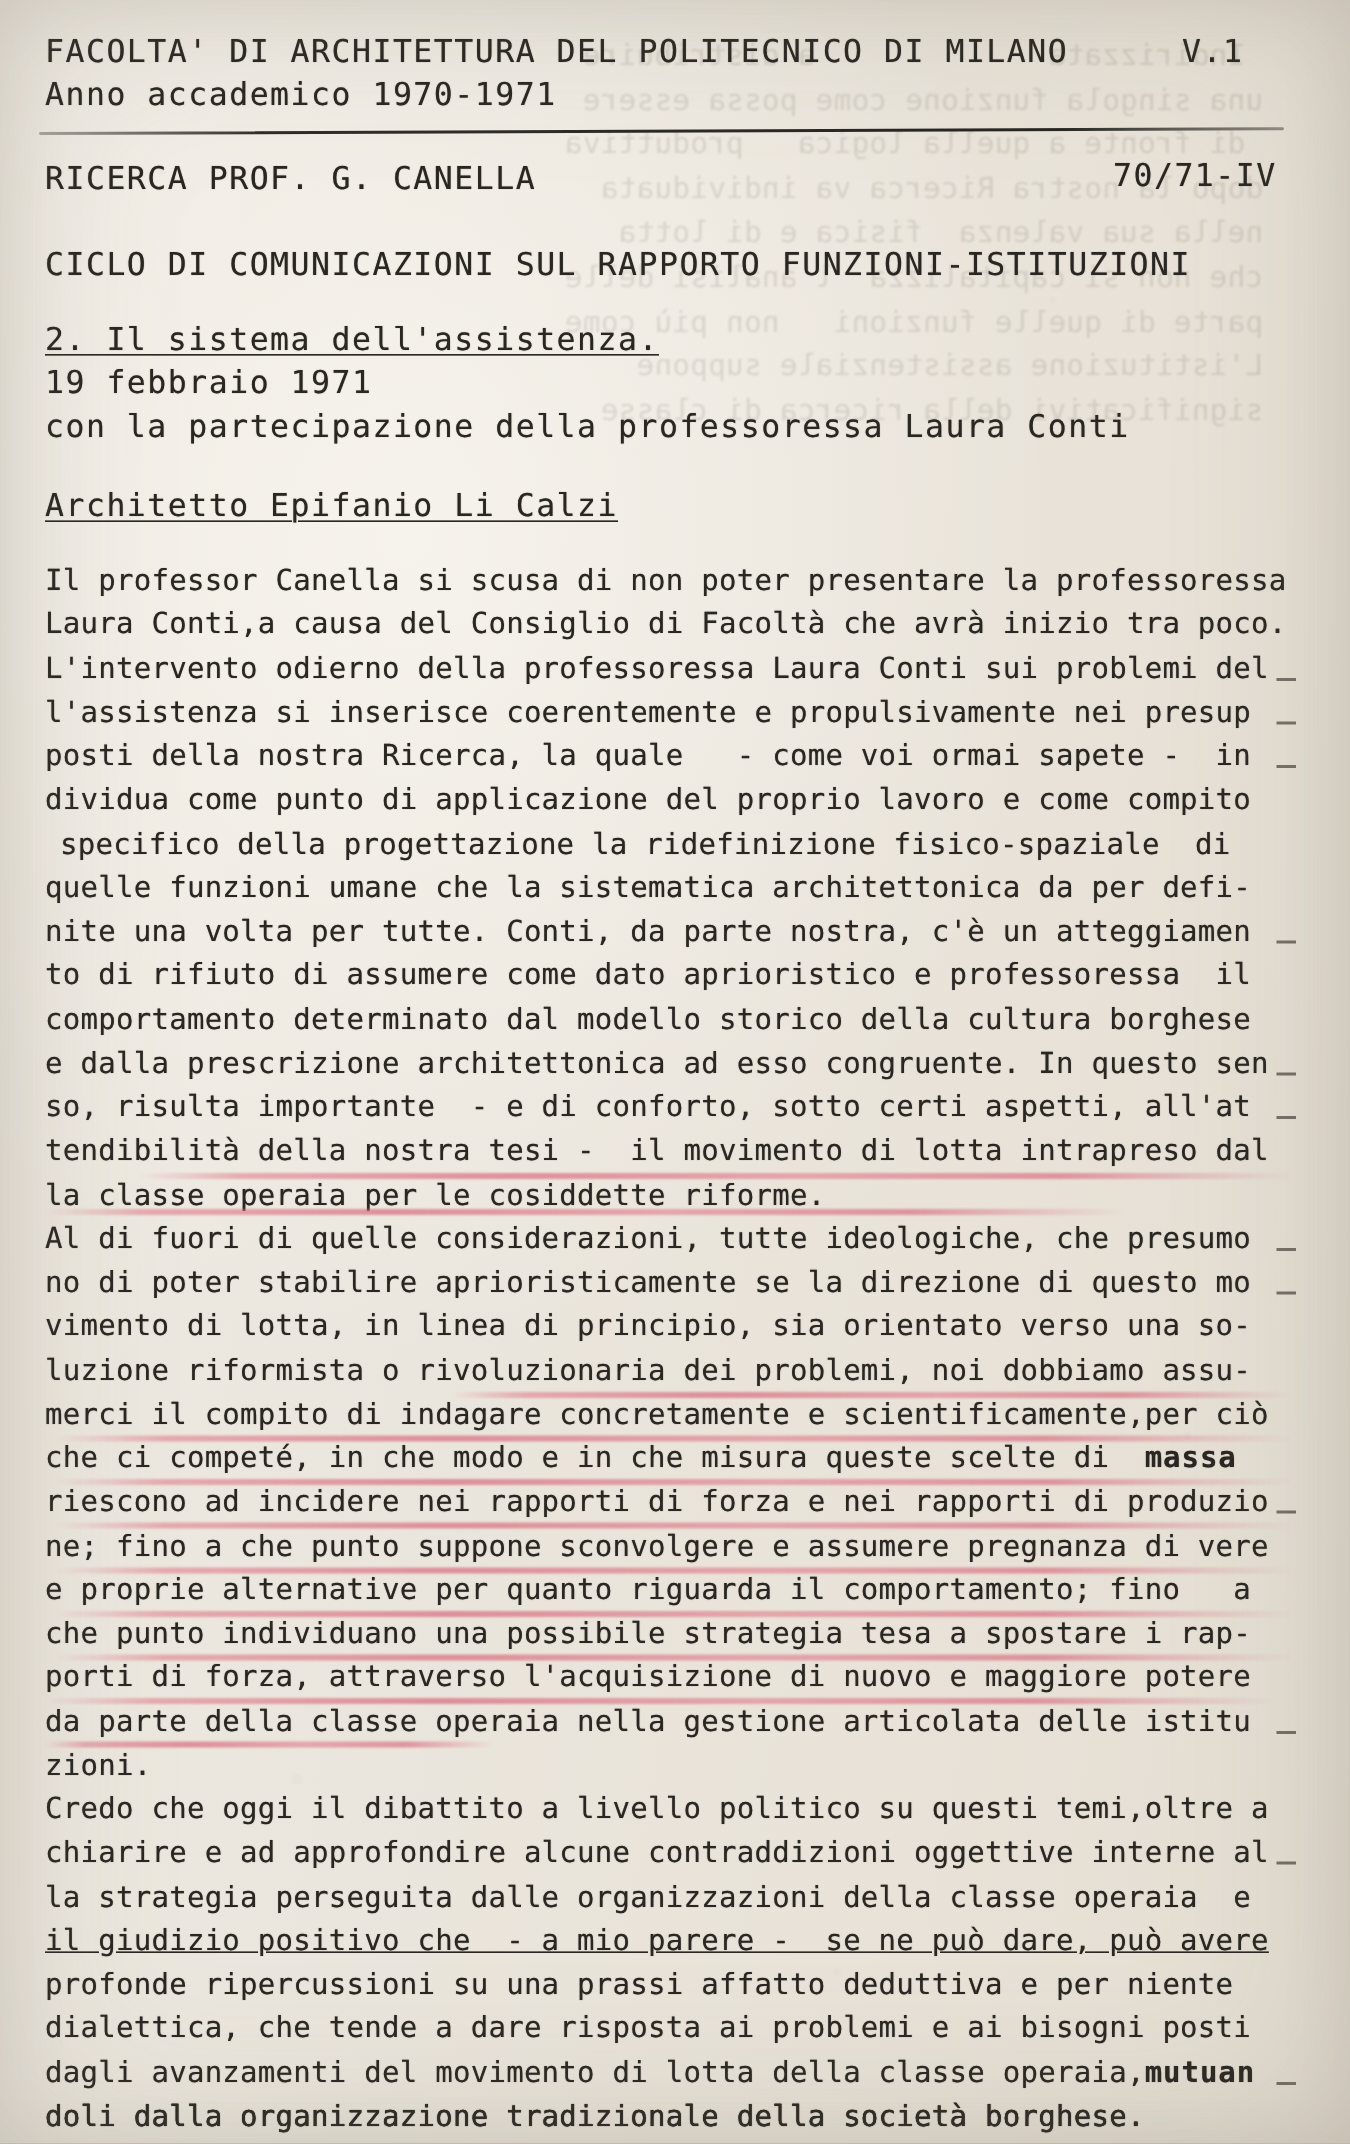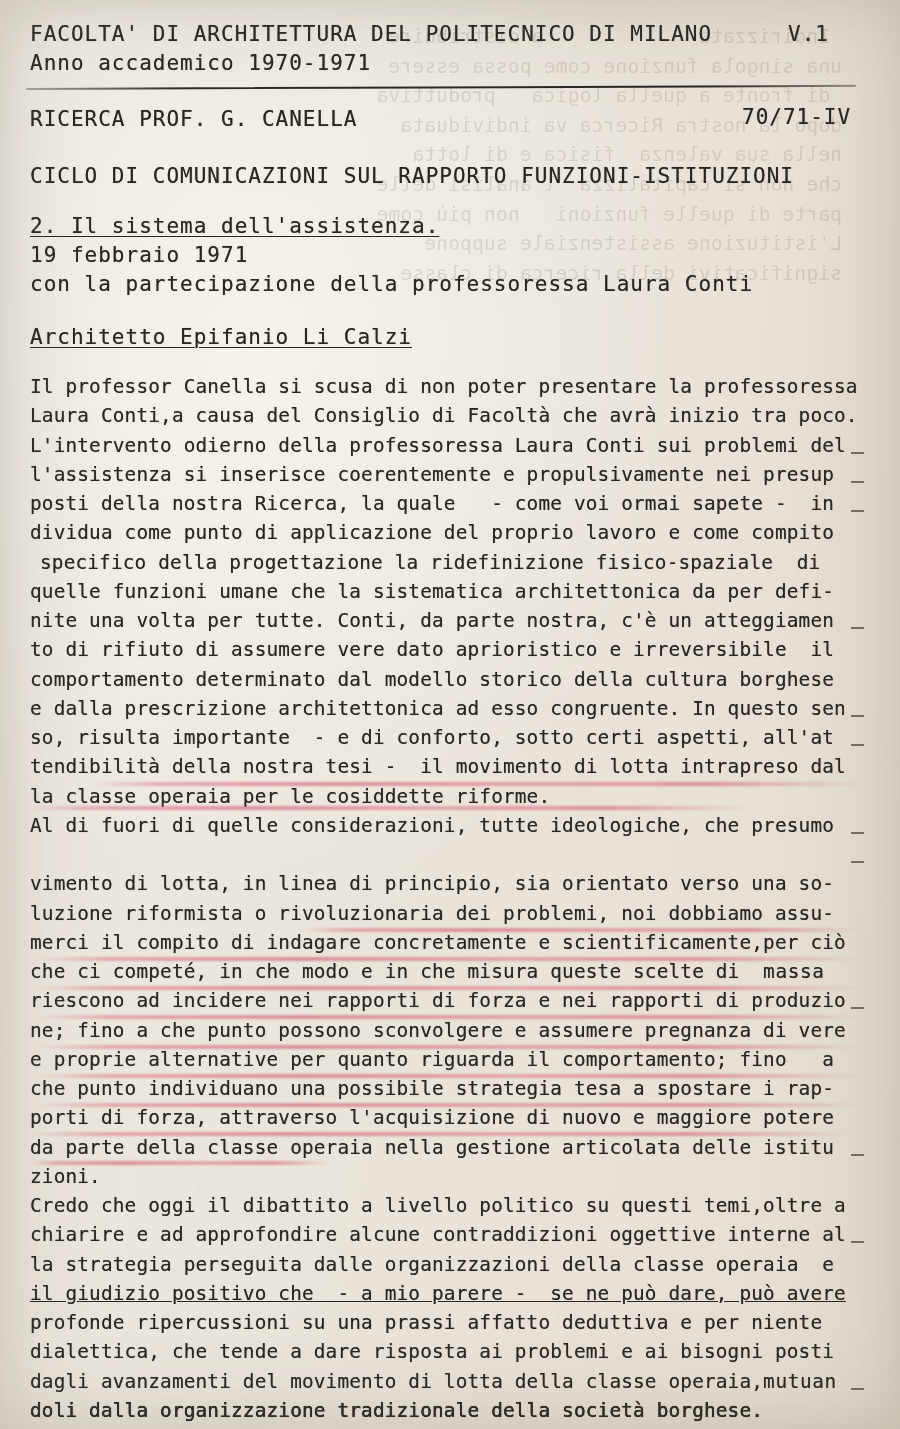--- a/index.html
+++ b/index.html
@@ -62,21 +62,21 @@
   .tline {
     position: absolute;
     white-space: pre;
     font-size: 19.4px;
     letter-spacing: .15px;
     text-shadow: 0 0 .7px rgba(42,39,34,.55);
   }
   .hdr { font-size: 21px; letter-spacing: 1.0px; }
   .body { font-size: 19.4px; }
   .u { text-decoration: underline; text-underline-offset: 3px; text-decoration-thickness: 1.2px; }
-  .b { font-weight: 400; letter-spacing: .6px; }
+  .b { font-weight: 700; letter-spacing: .6px; }
 
   
   .rule {
     position: absolute;
     left: 26px;
     top: 88px;
     width: 830px;
     height: 2px;
     background: linear-gradient(90deg, rgba(40,38,32,.35), rgba(30,28,24,.92) 18%, rgba(30,28,24,.95) 82%, rgba(40,38,32,.45));
     transform: rotate(-0.22deg);
@@ -152,36 +152,37 @@
 
     <div class="tline body" style="left:30px; top:375px;">Il professor Canella si scusa di non poter presentare la professoressa</div>
     <div class="tline body" style="left:30px; top:404px;">Laura Conti,a causa del Consiglio di Facoltà che avrà inizio tra poco.</div>
     <div class="tline body" style="left:30px; top:434px;">L'intervento odierno della professoressa Laura Conti sui problemi del</div>
     <div class="tline body" style="left:30px; top:463px;">l'assistenza si inserisce coerentemente e propulsivamente nei presup</div>
     <div class="tline body" style="left:30px; top:492px;">posti della nostra Ricerca, la quale   - come voi ormai sapete -  in</div>
     <div class="tline body" style="left:30px; top:521px;">dividua come punto di applicazione del proprio lavoro e come compito</div>
     <div class="tline body" style="left:12px; top:551px;margin-left:28px;">specifico della progettazione la ridefinizione fisico-spaziale  di</div>
     <div class="tline body" style="left:30px; top:580px;">quelle funzioni umane che la sistematica architettonica da per defi-</div>
     <div class="tline body" style="left:30px; top:609px;">nite una volta per tutte. Conti, da parte nostra, c'è un atteggiamen</div>
-    <div class="tline body" style="left:30px; top:638px;">to di rifiuto di assumere vere dato aprioristico e irreversibile  il</div>
+    <div class="tline body" style="left:30px; top:638px;">to di rifiuto di assumere come dato aprioristico e professoressa  il</div>
     <div class="tline body" style="left:30px; top:697px;">e dalla prescrizione architettonica ad esso congruente. In questo sen</div>
     <div class="tline body" style="left:30px; top:668px;">comportamento determinato dal modello storico della cultura borghese</div>
     <div class="tline body" style="left:30px; top:726px;">so, risulta importante  - e di conforto, sotto certi aspetti, all'at</div>
     <div class="tline body" style="left:30px; top:755px;">tendibilità della nostra tesi -  il movimento di lotta intrapreso dal</div>
     <div class="tline body" style="left:30px; top:785px;">la classe operaia per le cosiddette riforme.</div>
 
     <div class="tline body" style="left:30px; top:814px;">Al di fuori di quelle considerazioni, tutte ideologiche, che presumo</div>
+    <div class="tline body" style="left:30px; top:843px;">no di poter stabilire aprioristicamente se la direzione di questo mo</div>
     <div class="tline body" style="left:30px; top:872px;">vimento di lotta, in linea di principio, sia orientato verso una so-</div>
     <div class="tline body" style="left:30px; top:902px;">luzione riformista o rivoluzionaria dei problemi, noi dobbiamo assu-</div>
     <div class="tline body" style="left:30px; top:931px;">merci il compito di indagare concretamente e scientificamente,per ciò</div>
 
     <div class="tline body" style="left:30px; top:960px;"><span>che ci competé, in che modo e in che misura queste scelte di  </span><span class="b">massa</span></div>
 
     <div class="tline body" style="left:30px; top:989px;">riescono ad incidere nei rapporti di forza e nei rapporti di produzio</div>
-    <div class="tline body" style="left:30px; top:1019px;">ne; fino a che punto possono sconvolgere e assumere pregnanza di vere</div>
+    <div class="tline body" style="left:30px; top:1019px;">ne; fino a che punto suppone sconvolgere e assumere pregnanza di vere</div>
     <div class="tline body" style="left:30px; top:1048px;">e proprie alternative per quanto riguarda il comportamento; fino   a</div>
     <div class="tline body" style="left:30px; top:1077px;">che punto individuano una possibile strategia tesa a spostare i rap-</div>
     <div class="tline body" style="left:30px; top:1106px;">porti di forza, attraverso l'acquisizione di nuovo e maggiore potere</div>
     <div class="tline body" style="left:30px; top:1136px;">da parte della classe operaia nella gestione articolata delle istitu</div>
     <div class="tline body" style="left:30px; top:1165px;">zioni.</div>
 
     <div class="tline body" style="left:30px; top:1194px;">Credo che oggi il dibattito a livello politico su questi temi,oltre a</div>
     <div class="tline body" style="left:30px; top:1223px;">chiarire e ad approfondire alcune contraddizioni oggettive interne al</div>
     <div class="tline body" style="left:30px; top:1253px;">la strategia perseguita dalle organizzazioni della classe operaia  e</div>
     <div class="tline body" style="left:30px; top:1282px;text-decoration:underline;">il giudizio positivo che  - a mio parere -  se ne può dare, può avere</div>

